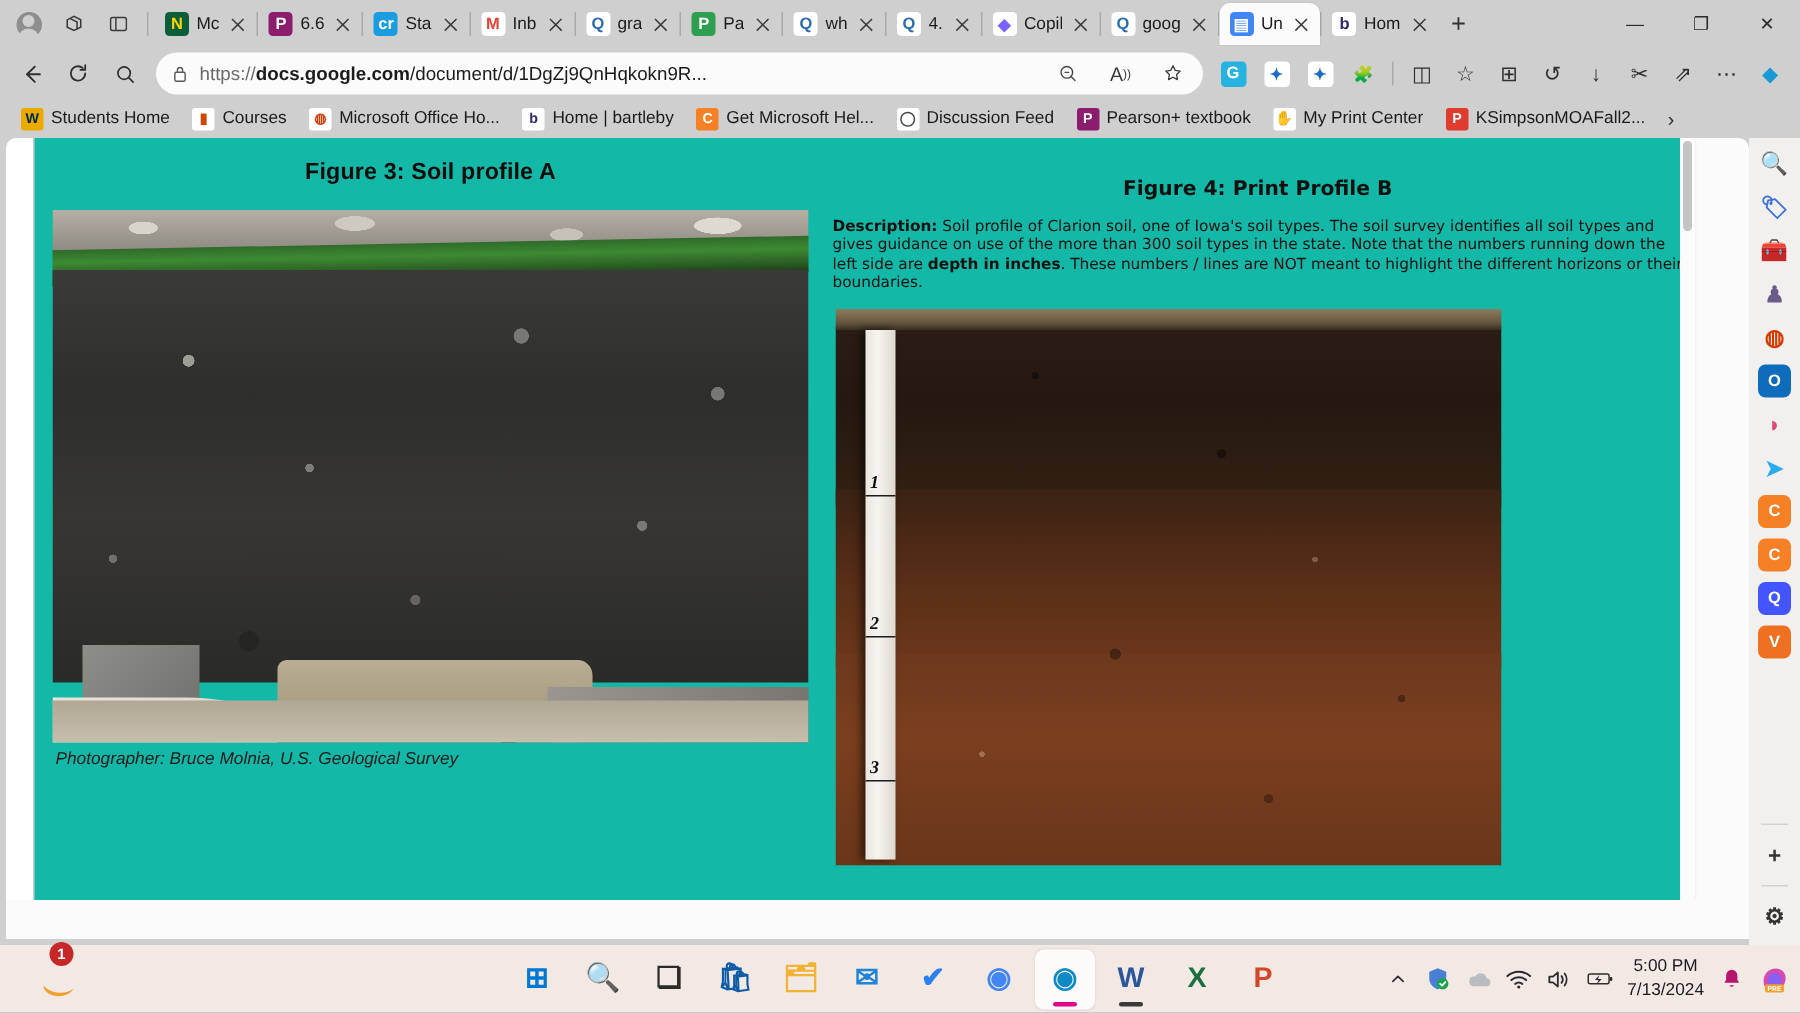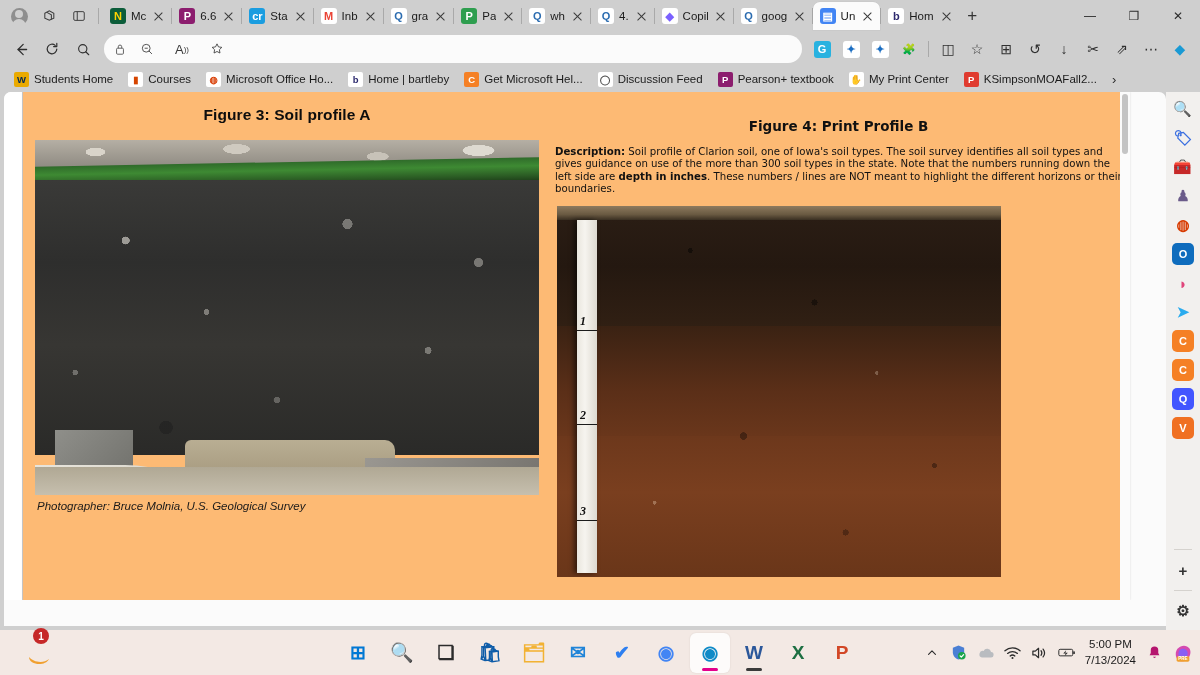--- a/index.html
+++ b/index.html
@@ -65,21 +65,21 @@
   .bm-more { font-size:13px; color:#2b2b2b; padding:0 6px; }
 
   
   .content { position:absolute; left:0; top:92px; right:0; bottom:0; background:#cfcfcf; }
   .viewport { position:absolute; left:4px; top:0; right:34px; bottom:4px; background:#fbfbfb;
               border-radius:7px 7px 0 0; overflow:hidden; }
 
   .gutter-left { position:absolute; left:0; top:0; width:18px; bottom:0; background:#ffffff; }
   .ruler-line { position:absolute; left:18px; top:0; width:1px; bottom:0; background:#cdcdcd; }
 
-  .docpage { position:absolute; left:19px; top:0; right:36px; bottom:26px; background:#fdba74;
+  .docpage { position:absolute; left:19px; top:0; right:36px; bottom:26px; background:#14b8a6;
              box-shadow:0 0 2px rgba(0,0,0,.14); }
   .doccols { display:flex; padding:8px 0 0 0; height:100%; }
   .colL { width:524px; flex:0 0 auto; padding:0 8px 0 12px; }
   .colR { flex:1 1 auto; padding:0 8px 0 8px; }
 
   .fig-title-a { text-align:center; font-size:15.5px; font-weight:bold; color:#0d0d0d;
                  letter-spacing:.1px; padding-top:6px; }
   .fig-title-b { text-align:center; font-size:13.5px; font-weight:bold; color:#111;
                  font-family:"DejaVu Sans", sans-serif; padding-top:18px; }
   .desc-a { font-size:12.8px; color:#111; line-height:1.32; margin-top:22px; }
@@ -315,20 +315,21 @@
         </svg>
     </div>
 
     <div class="omni">
       <span style="flex:0 0 auto;">
         <svg width="12" height="13" viewBox="0 0 14 15">
             <rect x="3" y="6" width="8" height="7" rx="1.2" fill="none" stroke="#5a5a5a" stroke-width="1.1"></rect>
             <path d="M5 6V4.3a2 2 0 0 1 4 0V6" fill="none" stroke="#5a5a5a" stroke-width="1.1"></path>
           </svg>
       </span>
+      <span class="url"><span>https://</span><b>docs.google.com</b><i>/document/d/1DgZj9QnHqkokn9R...</i></span>
       <span class="ext">
         <svg width="14" height="14" viewBox="0 0 18 18">
             <circle cx="8" cy="8" r="5" fill="none" stroke="#4a4a4a" stroke-width="1.2"></circle>
             <line x1="11.6" y1="11.6" x2="15" y2="15" stroke="#4a4a4a" stroke-width="1.2" stroke-linecap="round"></line>
             <line x1="6" y1="8" x2="10" y2="8" stroke="#4a4a4a" stroke-width="1.2"></line>
           </svg>
       </span>
       <span class="ext" style="font-size:13px;color:#3a3a3a;">A<sup style="font-size:8px;">))</sup></span>
       <span class="ext">
         <svg width="14" height="14" viewBox="0 0 18 18">

